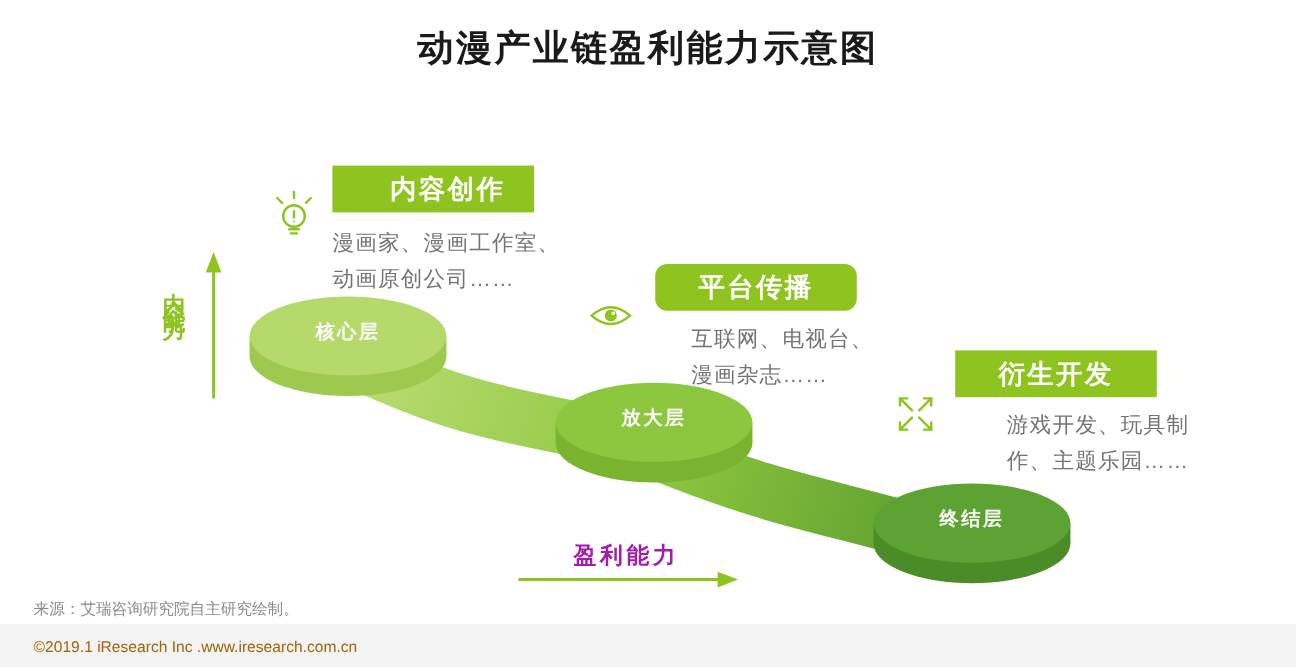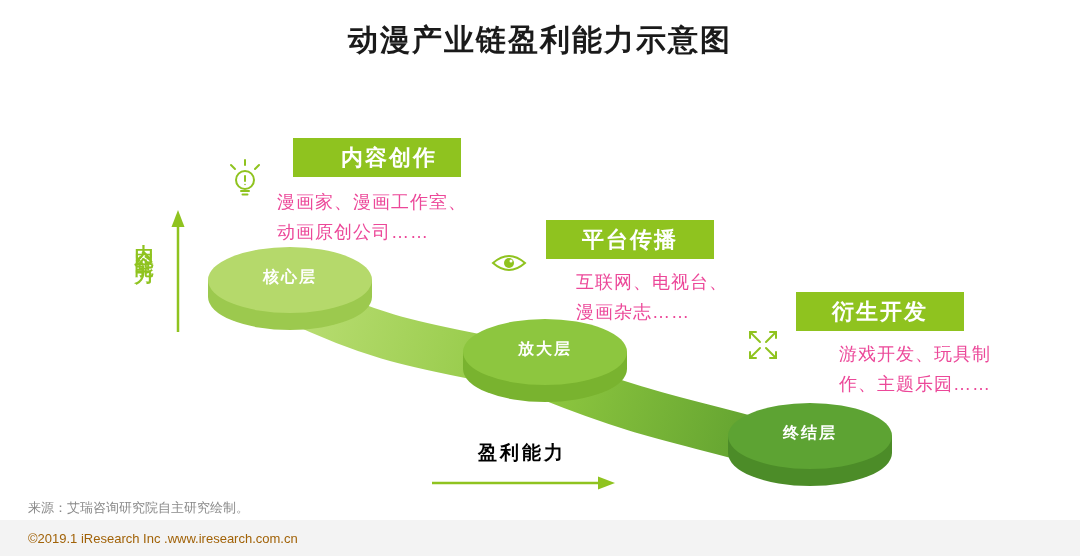--- a/index.html
+++ b/index.html
@@ -12,33 +12,33 @@
   .shapes { position:absolute; left:0; top:0; }
 
   .disc-label { position:absolute; transform:translate(-50%,-50%); color:#ffffff;
                 font-weight:bold; font-size:16px; letter-spacing:2px; white-space:nowrap; }
   .lbl-core { left:290px; top:277px; }
   .lbl-mid  { left:545px; top:349px; }
   .lbl-end  { left:810px; top:433px; }
 
   .tag { position:absolute; width:168px; height:39px; line-height:39px; text-align:center;
          background:#8fc31f; color:#ffffff; font-weight:bold; font-size:22px; letter-spacing:2px; }
-  .tag-1 { left:293px; top:138px;padding-left:24px; }
-  .tag-2 { left:546px; top:220px; }
+  .tag-1 { left:277px; top:138px;padding-left:24px; }
+  .tag-2 { left:546px; top:220px;border-radius:10px; }
   .tag-3 { left:796px; top:292px; }
 
-  .desc { position:absolute; color:#ec4899; font-size:18px; line-height:1.65; letter-spacing:1px; }
+  .desc { position:absolute; color:#737373; font-size:18px; line-height:1.65; letter-spacing:1px; }
   .desc-1 { left:277px; top:188px; width:196px; }
   .desc-2 { left:543px; top:268px; width:162px;margin-left:33px; }
   .desc-3 { left:800px; top:340px; width:162px;margin-left:39px; }
 
   .y-label { position:absolute; left:131px; top:228px; writing-mode:vertical-rl; text-orientation:upright;
              color:#8fc31f; font-weight:bold; font-size:19px; letter-spacing:7px; }
-  .x-label { position:absolute; left:432px; top:440px; width:180px; text-align:center;
-             color:#000000; font-weight:bold; font-size:19px; letter-spacing:3px; }
+  .x-label { position:absolute; left:432px; top:450px; width:180px; text-align:center;
+             color:#a21caf; font-weight:bold; font-size:19px; letter-spacing:3px; }
 
   .source { position:absolute; left:28px; top:499px; font-size:13px; color:#8a8a8a; }
 
   .footer { position:absolute; left:0; bottom:0; width:100%; height:36px; background:#f3f3f3;
             display:flex; align-items:center; justify-content:flex-start; padding:0 28px;
             font-size:13px; color:#a16207; }
 </style>
 </head>
 <body>
 

